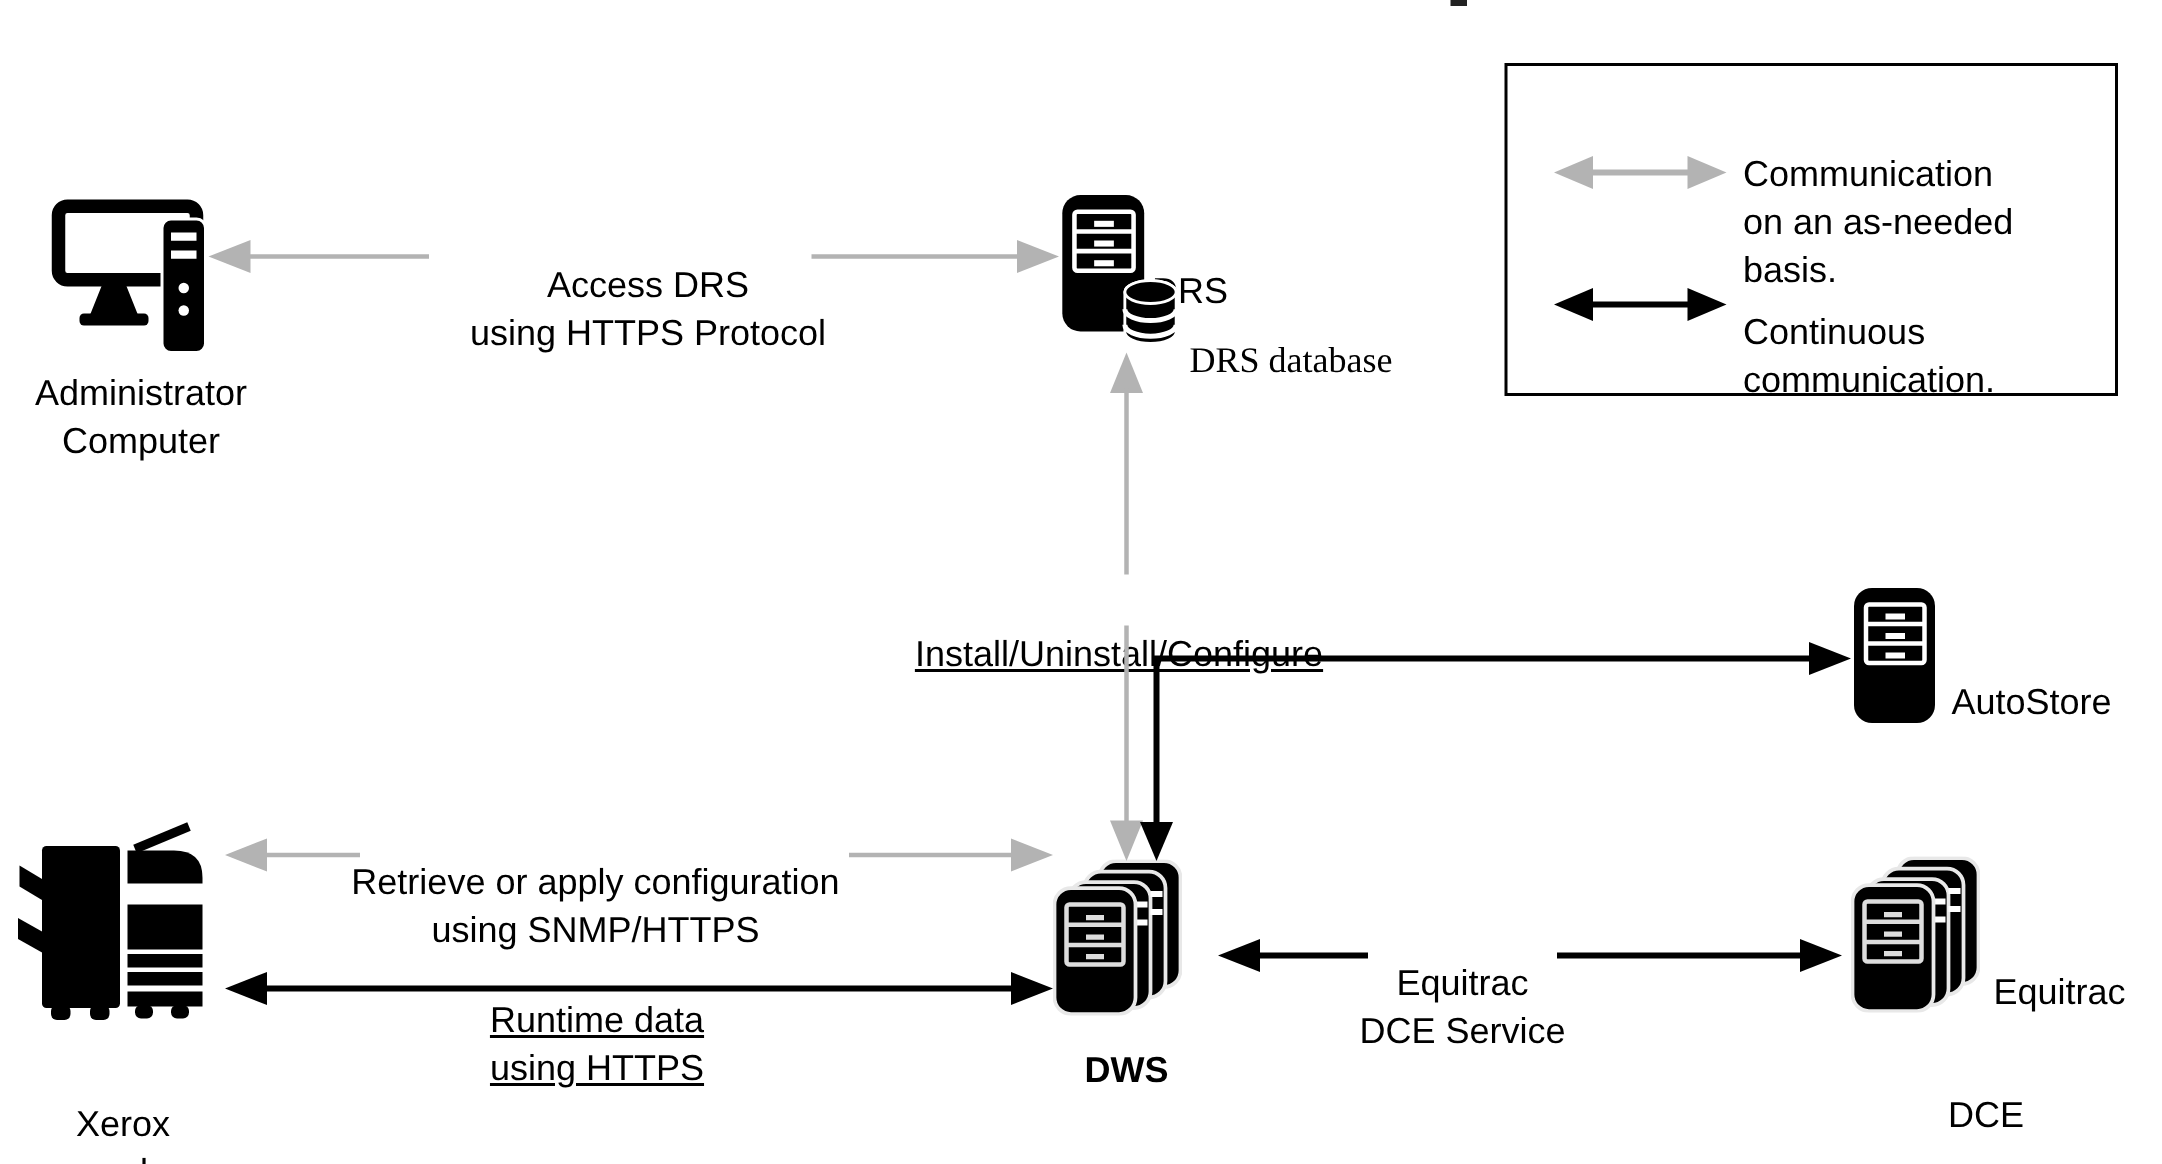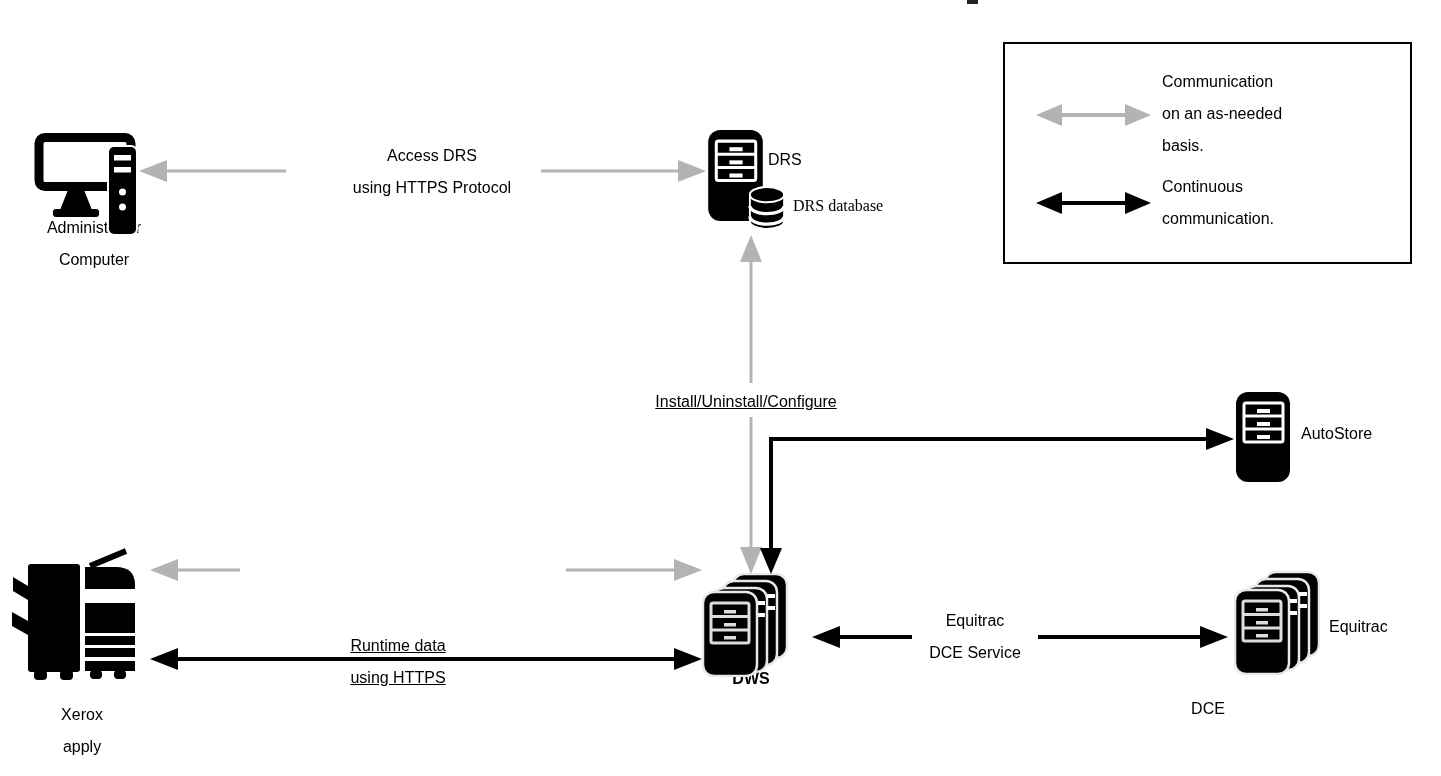--- a/index.html
+++ b/index.html
@@ -1,18 +1,18 @@
 <!DOCTYPE html>
 <html><head>
 <meta charset="utf-8">
 <style>
   html,body{margin:0;padding:0;background:#fff;}
   #canvas{position:relative;width:1441px;height:776px;background:#ffffff;overflow:hidden;
           font-family:"Liberation Sans","DejaVu Sans",sans-serif;color:#000;}
-  .lbl{position:absolute;white-space:pre-line;font-size:16px;line-height:32px;color:#000;}
+  .lbl{position:absolute;white-space:pre-line;font-size:24px;line-height:32px;color:#000;margin-top:35px;}
   .center{text-align:center;}
   .left{text-align:left;}
   #legend-box{position:absolute;left:1003px;top:42px;width:405px;height:218px;
               border:2px solid #000;background:#fff;}
   #arrow-overlay{position:absolute;left:0;top:0;pointer-events:none;z-index:5;}
   .icon{position:absolute;z-index:2;}
   #stray-mark{position:absolute;left:967px;top:0;width:11px;height:4px;background:#222;}
 </style>
 </head>
 <body>
@@ -115,25 +115,27 @@
 
   <div class="lbl center" style="left:10px;top:212px;width:168px;">Administrator
 Computer</div>
   <div class="lbl left" style="left:768px;top:144px;width:120px;">DRS</div>
   <div class="lbl left" style="left:793px;top:190px;width:240px;font-family:Liberation Serif, serif;">DRS database</div>
   <div class="lbl left" style="left:1301px;top:418px;width:160px;">AutoStore</div>
   <div class="lbl center" style="left:32px;top:699px;width:100px;">Xerox
 apply</div>
   <div class="lbl center" style="left:701px;top:663px;width:100px;font-weight:bold;">DWS</div>
   <div class="lbl left" style="left:1329px;top:611px;width:120px;">Equitrac</div>
-  <div class="lbl center" style="left:1168px;top:693px;width:80px;">DCE</div>
+  <div class="lbl center" style="left:1284px;top:693px;width:80px;">DCE</div>
 
   <div class="lbl center" style="left:252px;top:140px;width:360px;">Access DRS
 using HTTPS Protocol</div>
   <div class="lbl center" style="left:596px;top:386px;width:300px;text-decoration:underline;">Install/Uninstall/Configure</div>
+  <div class="lbl center" style="left:217px;top:538px;width:360px;">Retrieve or apply configuration
+using SNMP/HTTPS</div>
   <div class="lbl center" style="left:298px;top:630px;width:200px;text-decoration:underline;">Runtime data
 using HTTPS</div>
   <div class="lbl center" style="left:875px;top:605px;width:200px;">Equitrac
 DCE Service</div>
 
   <div id="legend-box"></div>
   <div class="lbl left" style="left:1162px;top:66px;width:230px;z-index:3;">Communication
 on an as-needed
 basis.</div>
   <div class="lbl left" style="left:1162px;top:171px;width:230px;z-index:3;">Continuous

